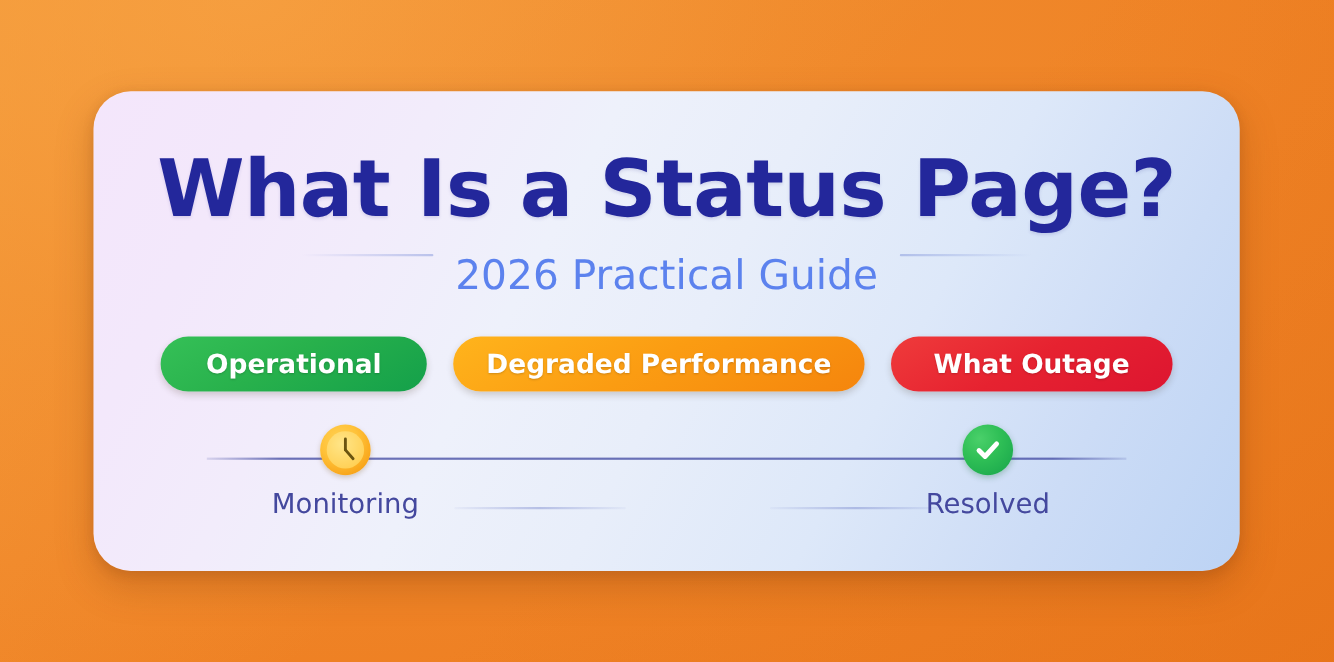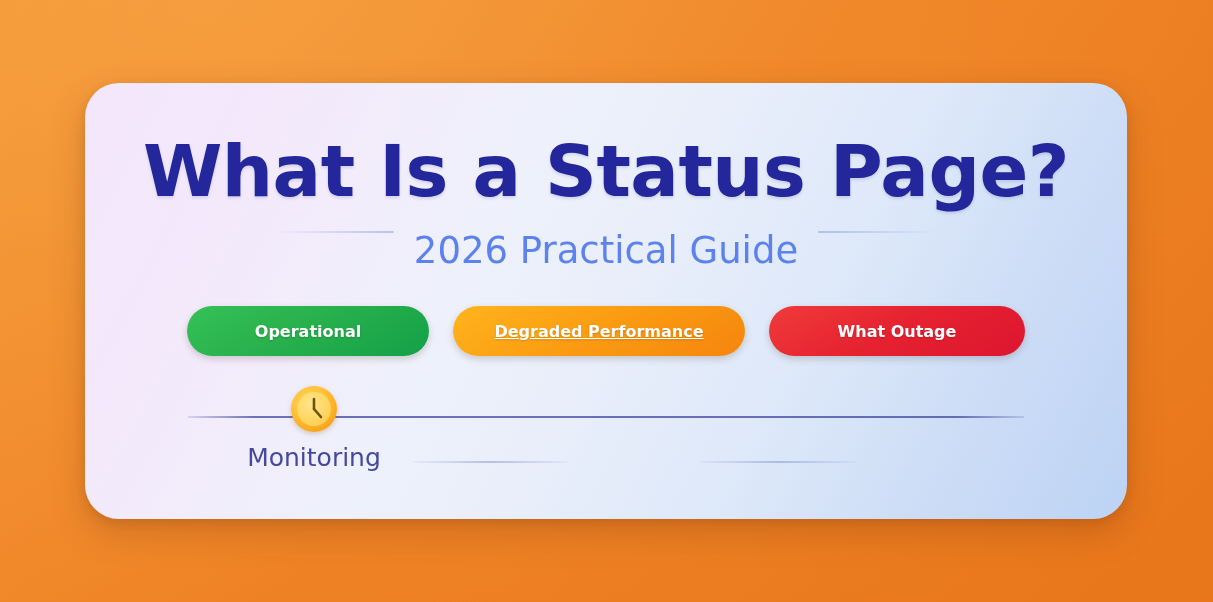--- a/index.html
+++ b/index.html
@@ -105,36 +105,35 @@
     align-items: center;
     gap: 24px;
   }
   .pill {
     height: 50px;
     border-radius: 25px;
     display: flex;
     align-items: center;
     justify-content: center;
     padding: 0 30px;
-    font-size: 16px;
+    font-size: 24px;
     font-weight: 700;
     color: #ffffff;
     white-space: nowrap;
     text-shadow: 0 1px 2px rgba(0,0,0,0.18);
     box-shadow: 0 3px 7px rgba(60,40,20,0.20);
     cursor: pointer;
   }
   .pill-operational {
     min-width: 242px;
     background: linear-gradient(150deg, #35c057 0%, #28b14c 45%, #14a04a 100%);
   }
   .pill-degraded {
     min-width: 292px;
     background: linear-gradient(150deg, #ffb41c 0%, #fb9c12 48%, #f5850d 100%);
-    text-decoration: underline;
   }
   .pill-outage {
     min-width: 256px;
     background: linear-gradient(150deg, #ef3b3b 0%, #e62230 48%, #dd1530 100%);
   }
 
   
   .timeline {
     position: absolute;
     left: 103px;
@@ -257,17 +256,27 @@
               <svg width="34" height="34" viewBox="0 0 34 34" aria-hidden="true">
                 <line x1="17" y1="17" x2="17" y2="7" stroke="#6b5410" stroke-width="2.6" stroke-linecap="round"></line>
                 <line x1="17" y1="17" x2="24" y2="25" stroke="#6b5410" stroke-width="2.6" stroke-linecap="round"></line>
               </svg>
             </div>
           </div>
         </div>
         <div class="step-label">Monitoring</div>
       </div>
 
+      <div class="step">
+        <div class="step-icon">
+          <div class="icon-check-circle">
+            <svg width="28" height="28" viewBox="0 0 28 28" aria-hidden="true">
+              <polyline points="6,14.5 11.5,20 22,8.5" fill="none" stroke="#ffffff" stroke-width="4.4" stroke-linecap="round" stroke-linejoin="round"></polyline>
+            </svg>
+          </div>
+        </div>
+        <div class="step-label">Resolved</div>
+      </div>
 
     </div>
   </div>
 
 </div>
 
 </body></html>

